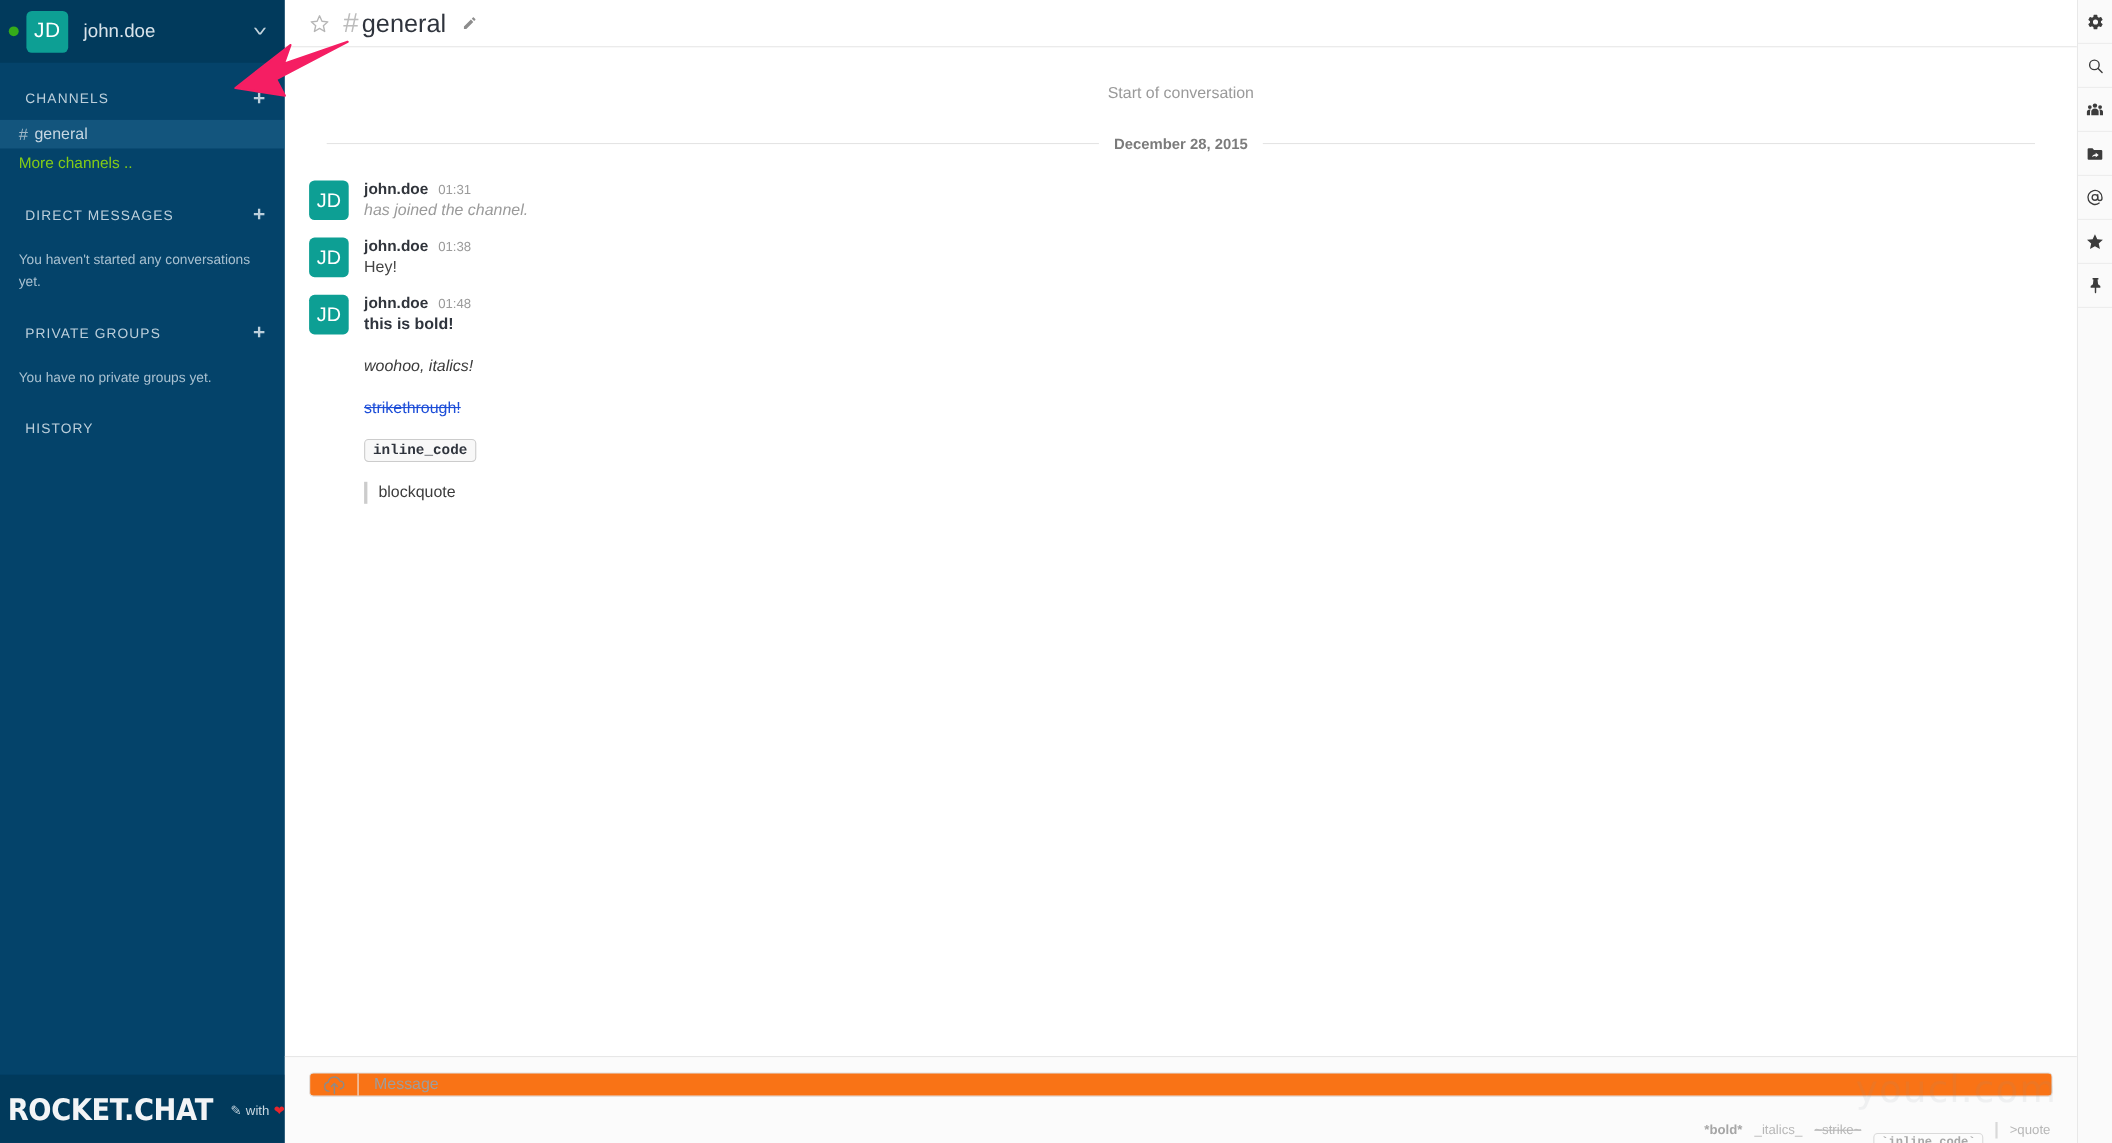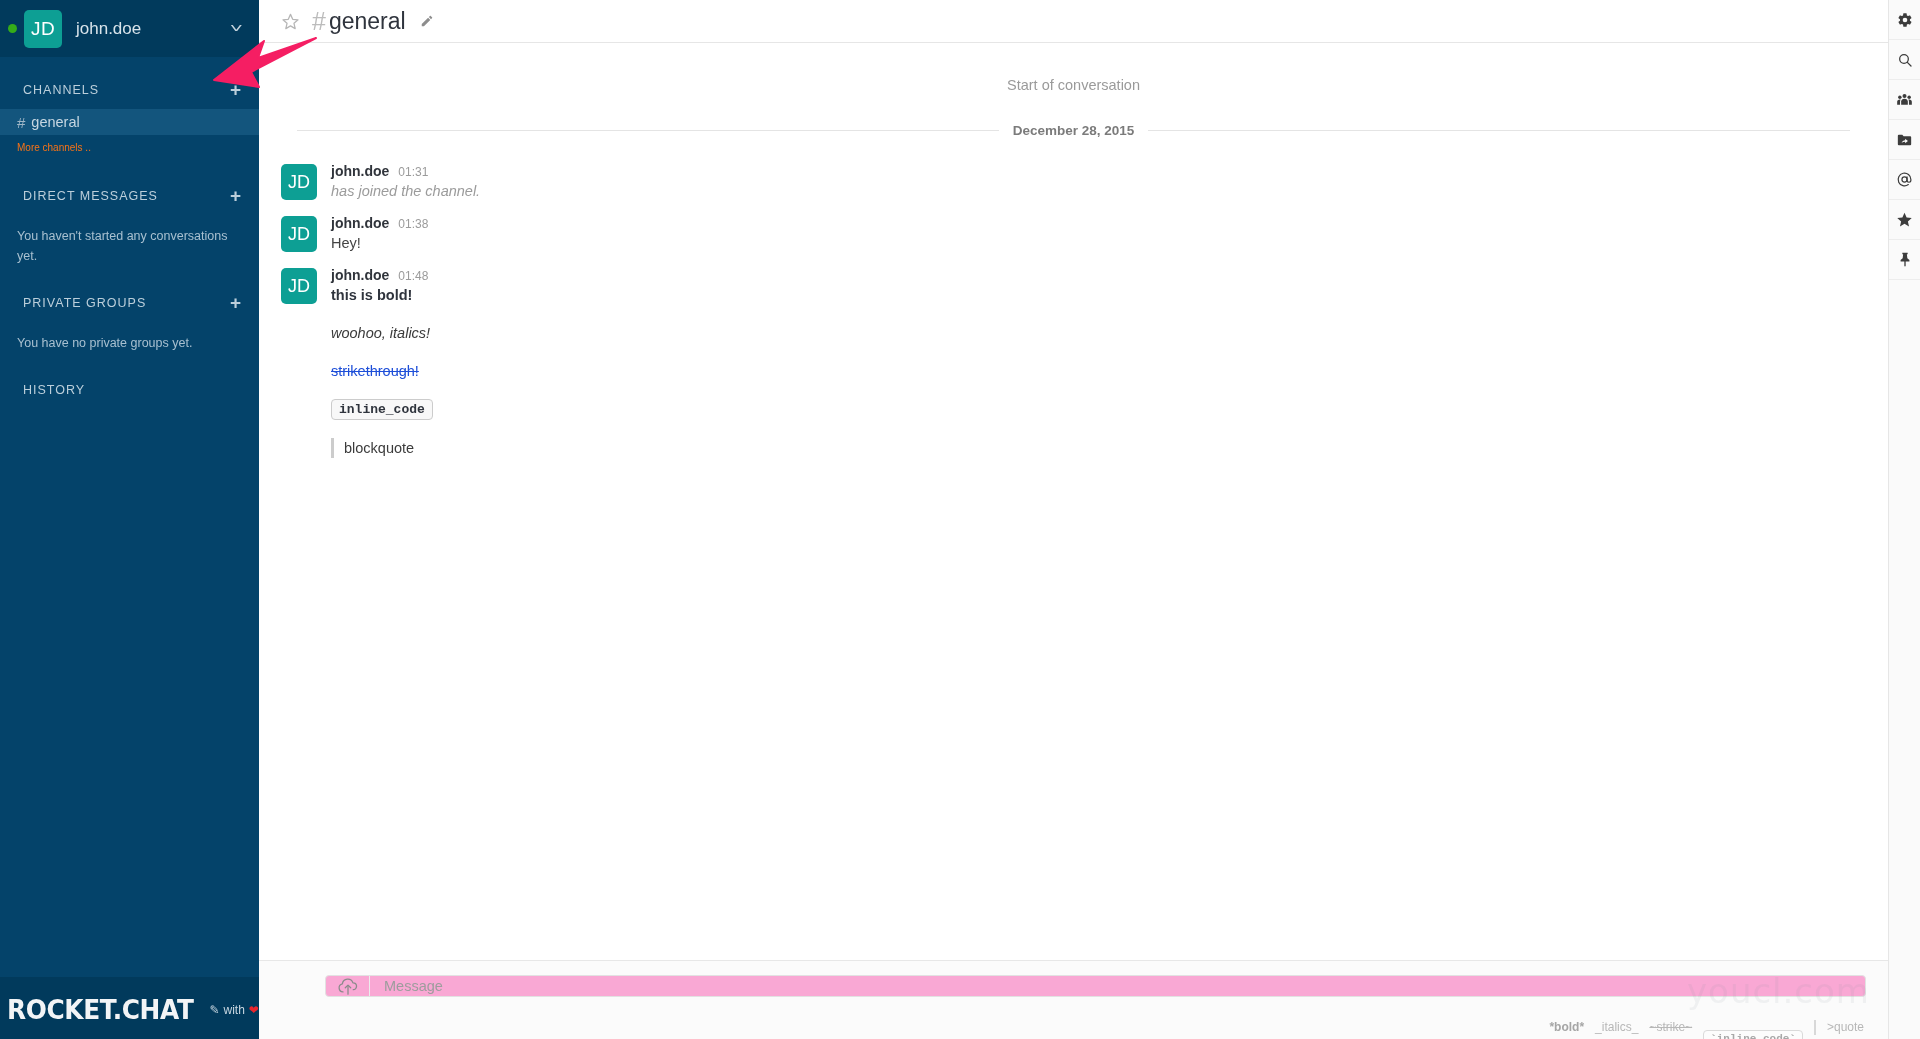--- a/index.html
+++ b/index.html
@@ -112,22 +112,22 @@
   }
   .nav-empty {
     padding: 0 16px 0 17px;
     color: #a8c0d0;
     font-size: 12.5px;
     line-height: 20px;
     margin-top: 19px;
   }
   .nav-more {
     padding: 2px 18px 0 17px;
-    color: #f97316;
-    font-size: 10px;
+    color: #84cc16;
+    font-size: 14px;
     line-height: 22px;
     cursor: pointer;
   }
 
   
   .sidebar-footer {
     flex: 0 0 62px;
     height: 62px;
     background: #013a5c;
     padding: 6px 10px 4px 10px;
@@ -282,25 +282,24 @@
     height: 79px;
     border-top: 1px solid #e7e7e7;
     background: #fbfbfb;
     padding: 14px 22px 0 22px;
     display: flex;
     flex-direction: column;
   }
   .composer-box {
     display: flex;
     align-items: stretch;
-    background: #f9a8d4;
+    background: #f97316;
     border: 1px solid #e2e2e2;
     border-radius: 4px;
     height: 38px;
-    margin-left: 44px;
   }
   .upload-btn {
     width: 44px;
     display: flex; align-items: center; justify-content: center;
     border-right: 1px solid #ececec;
     cursor: pointer;
     color: #8b8b8b;
     flex: 0 0 44px;
   }
   .msg-input {

